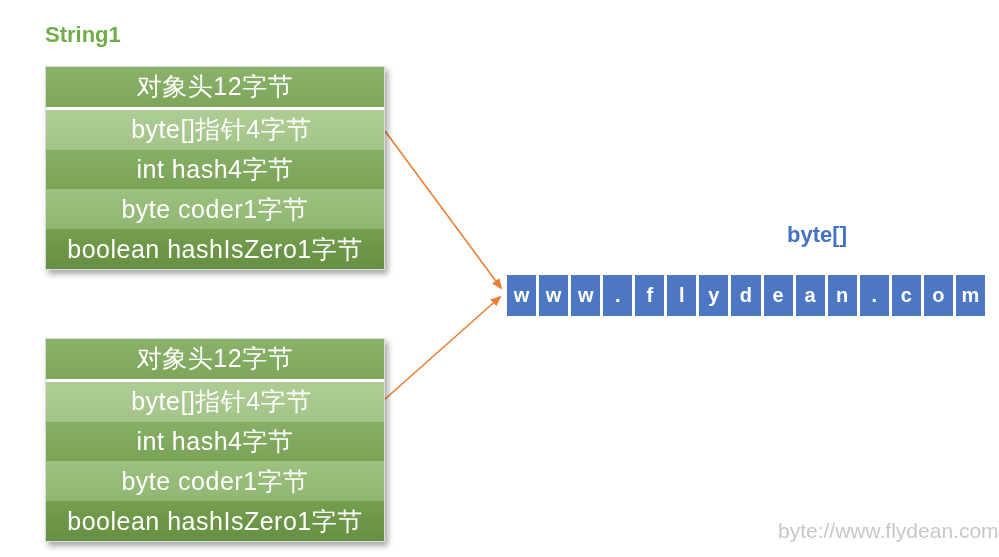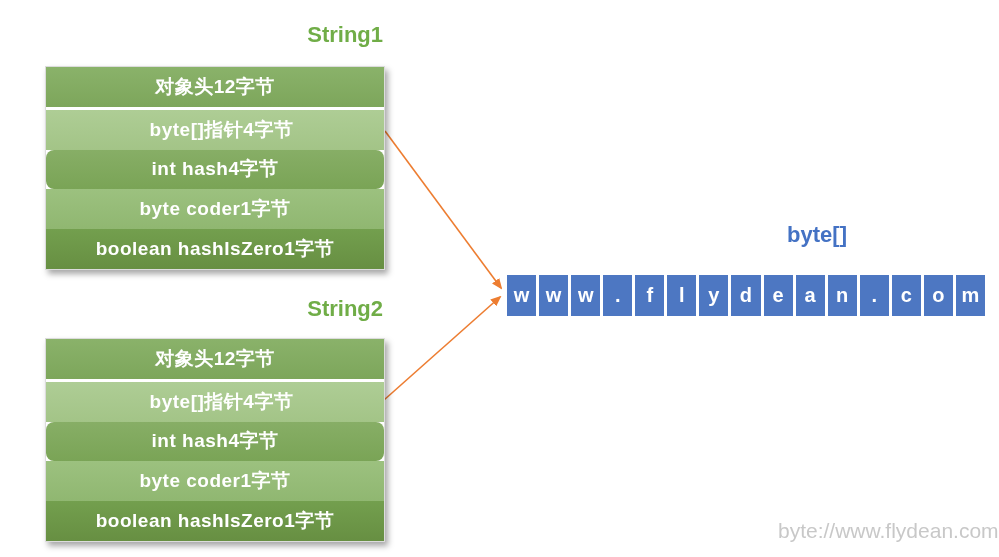--- a/index.html
+++ b/index.html
@@ -17,21 +17,21 @@
   }
   .arrows {
     position: absolute;
     left: 0; top: 0;
     width: 999px; height: 557px;
     pointer-events: none;
   }
   .struct-title {
     position: absolute;
     width: 338px;
-    text-align: right;
+    text-align: left;
     font-size: 22px;
     font-weight: bold;
     color: #70ad47;
   }
   .title-s1 { left: 45px; top: 22px; }
   .title-s2 { left: 45px; top: 296px; }
   .struct-table {
     position: absolute;
     left: 45px;
     width: 338px;
@@ -43,27 +43,27 @@
     box-sizing: content-box;
   }
   .table-s1 { top: 66px; }
   .table-s2 { top: 338px; }
   .struct-row {
     flex: 1;
     display: flex;
     align-items: center;
     justify-content: center;
     color: #ffffff;
-    font-size: 19px;
-    font-weight: bold;
+    font-size: 25px;
+    font-weight: normal;
     letter-spacing: 0.5px;
   }
   .row-0 { background: linear-gradient(#8ab26a, #7da65b); border-bottom: 3px solid #ffffff; }
   .row-1 { background: linear-gradient(#aecd95, #a3c487); padding-left: 13px; }
-  .row-2 { background: linear-gradient(#87ae66, #7aa456); border-radius: 8px; }
+  .row-2 { background: linear-gradient(#87ae66, #7aa456); }
   .row-3 { background: linear-gradient(#9cc17f, #90b771); }
   .row-4 { background: linear-gradient(#739f4e, #678f42); }
   .byte-title {
     position: absolute;
     left: 647px;
     top: 222px;
     width: 200px;
     text-align: right;
     font-size: 22px;
     font-weight: bold;
@@ -115,21 +115,20 @@
   <div class="struct-title title-s1">String1</div>
 
   <div class="struct-table table-s1">
     <div class="struct-row row-0">对象头12字节</div>
     <div class="struct-row row-1">byte[]指针4字节</div>
     <div class="struct-row row-2">int hash4字节</div>
     <div class="struct-row row-3">byte coder1字节</div>
     <div class="struct-row row-4">boolean hashIsZero1字节</div>
   </div>
 
-  <div class="struct-title title-s2">String2</div>
 
   <div class="struct-table table-s2">
     <div class="struct-row row-0">对象头12字节</div>
     <div class="struct-row row-1">byte[]指针4字节</div>
     <div class="struct-row row-2">int hash4字节</div>
     <div class="struct-row row-3">byte coder1字节</div>
     <div class="struct-row row-4">boolean hashIsZero1字节</div>
   </div>
 
   <div class="byte-title">byte[]</div>

